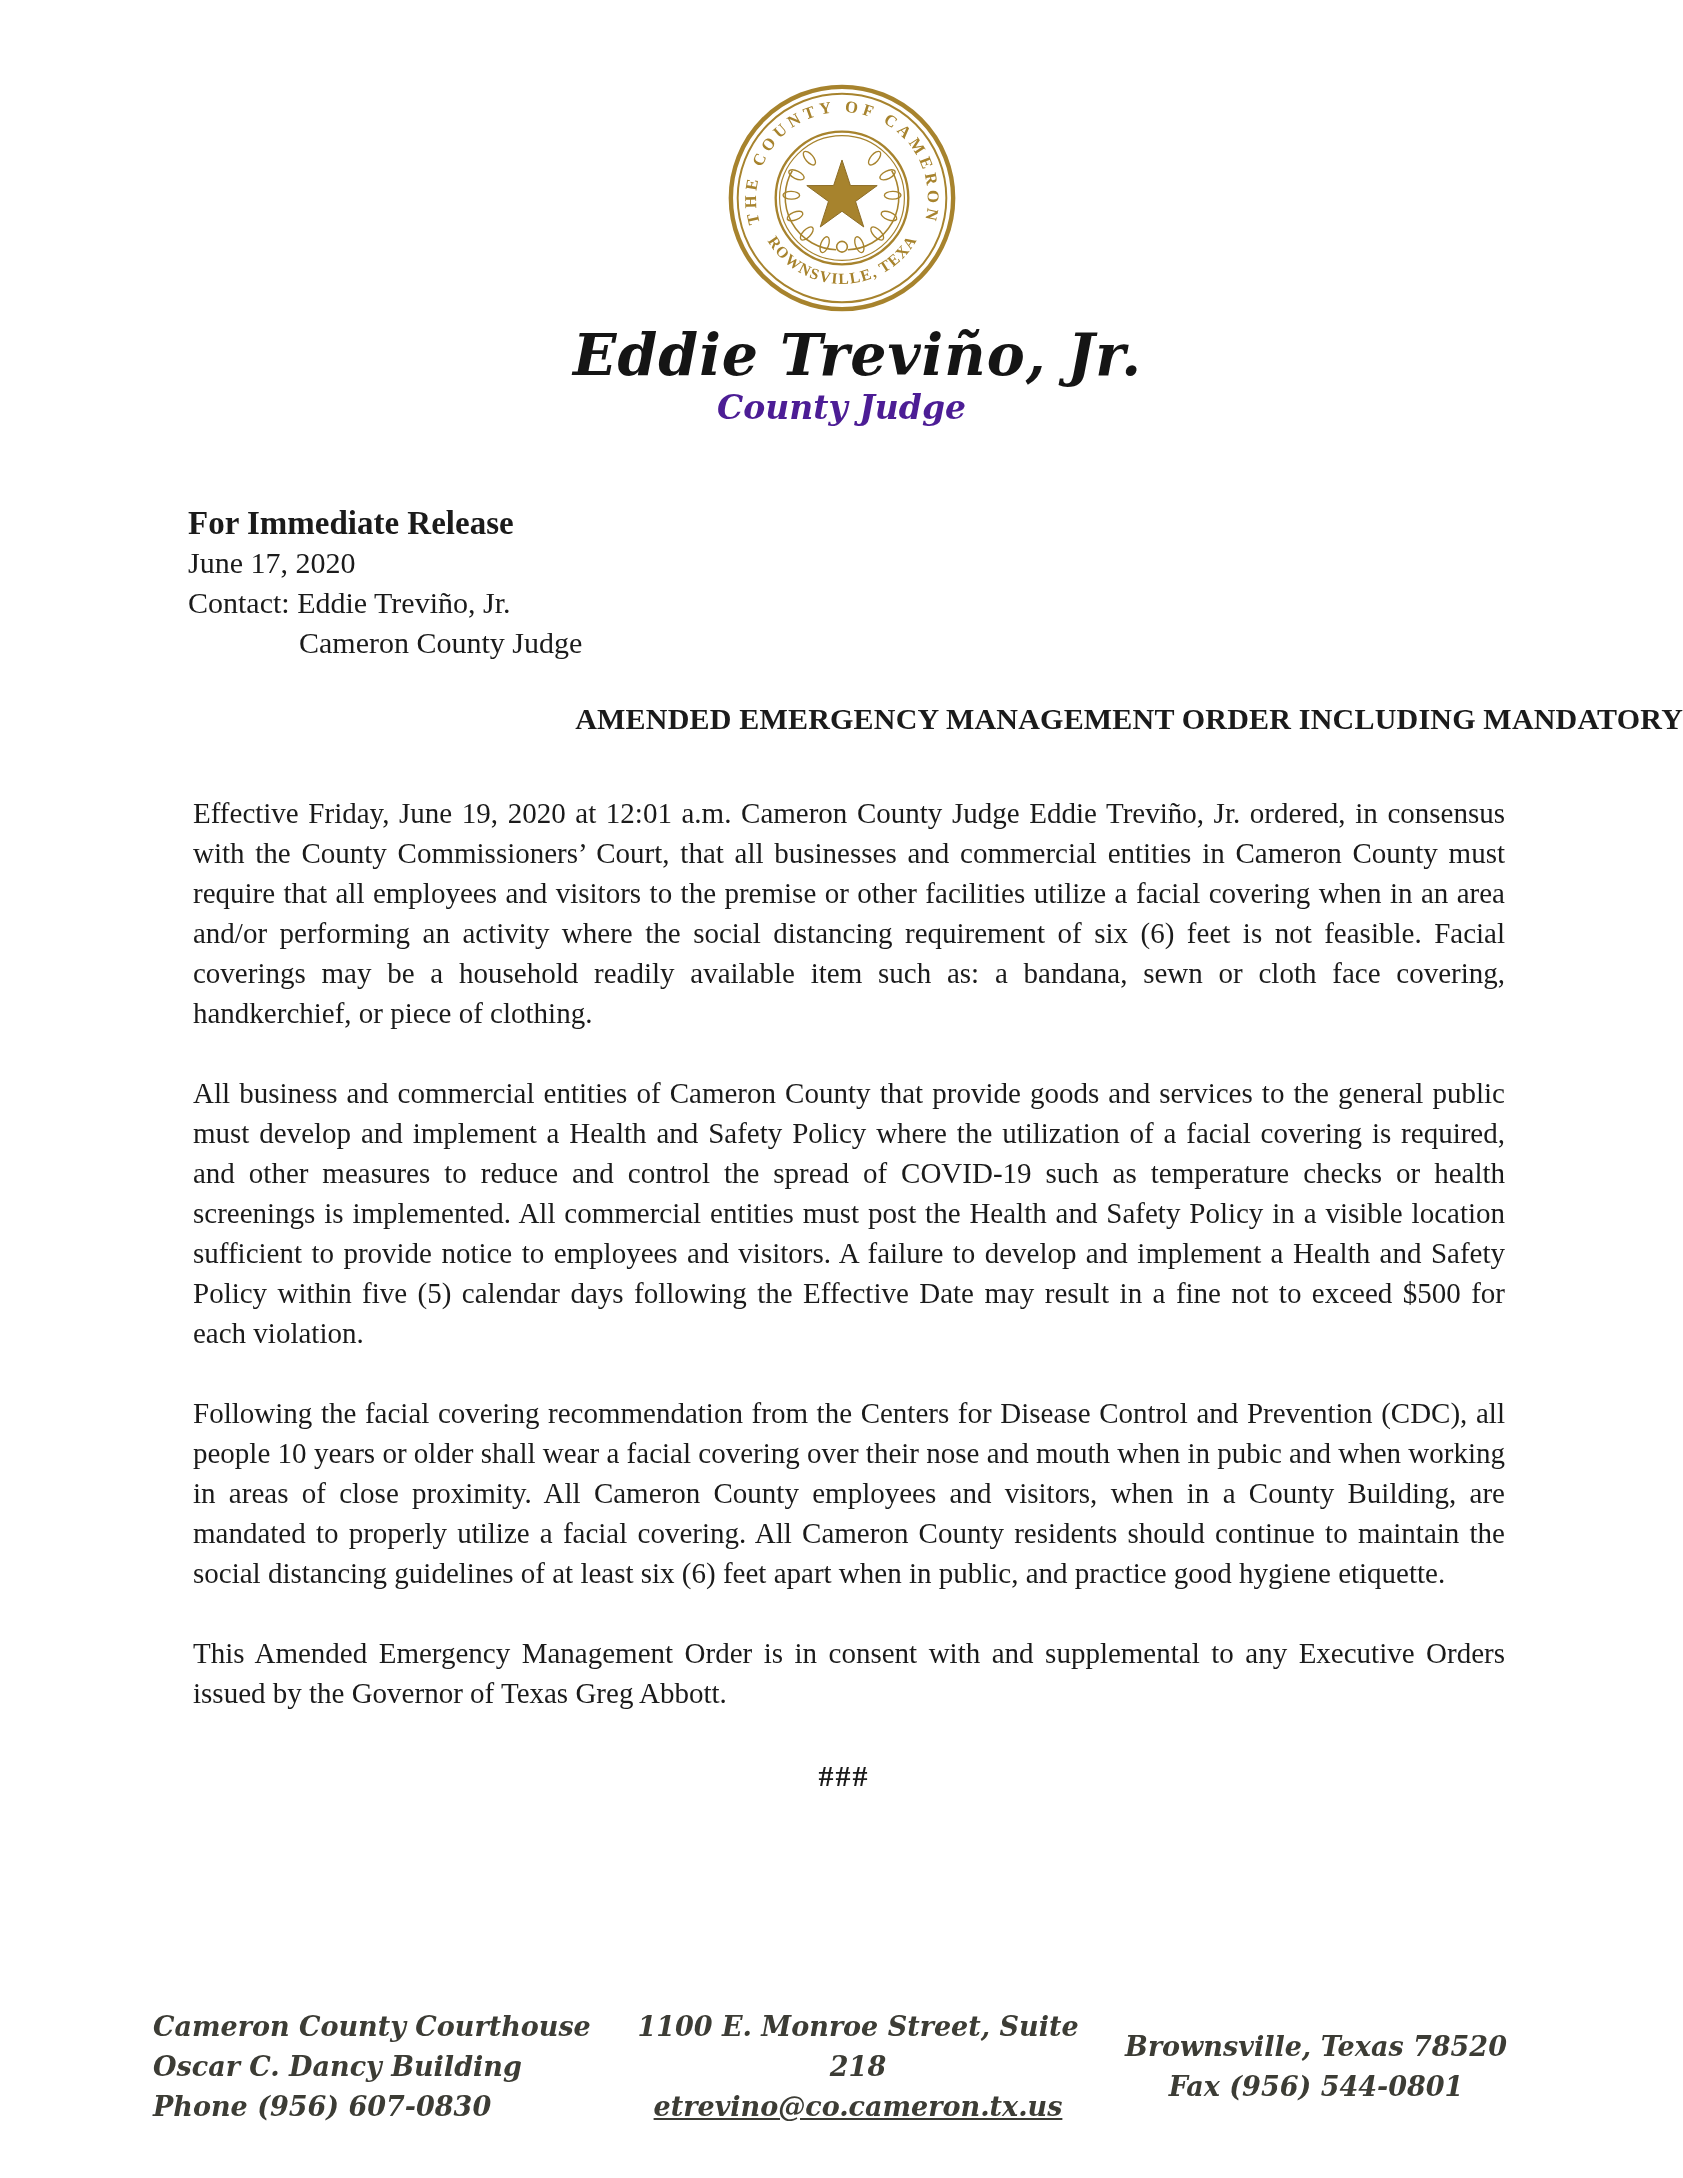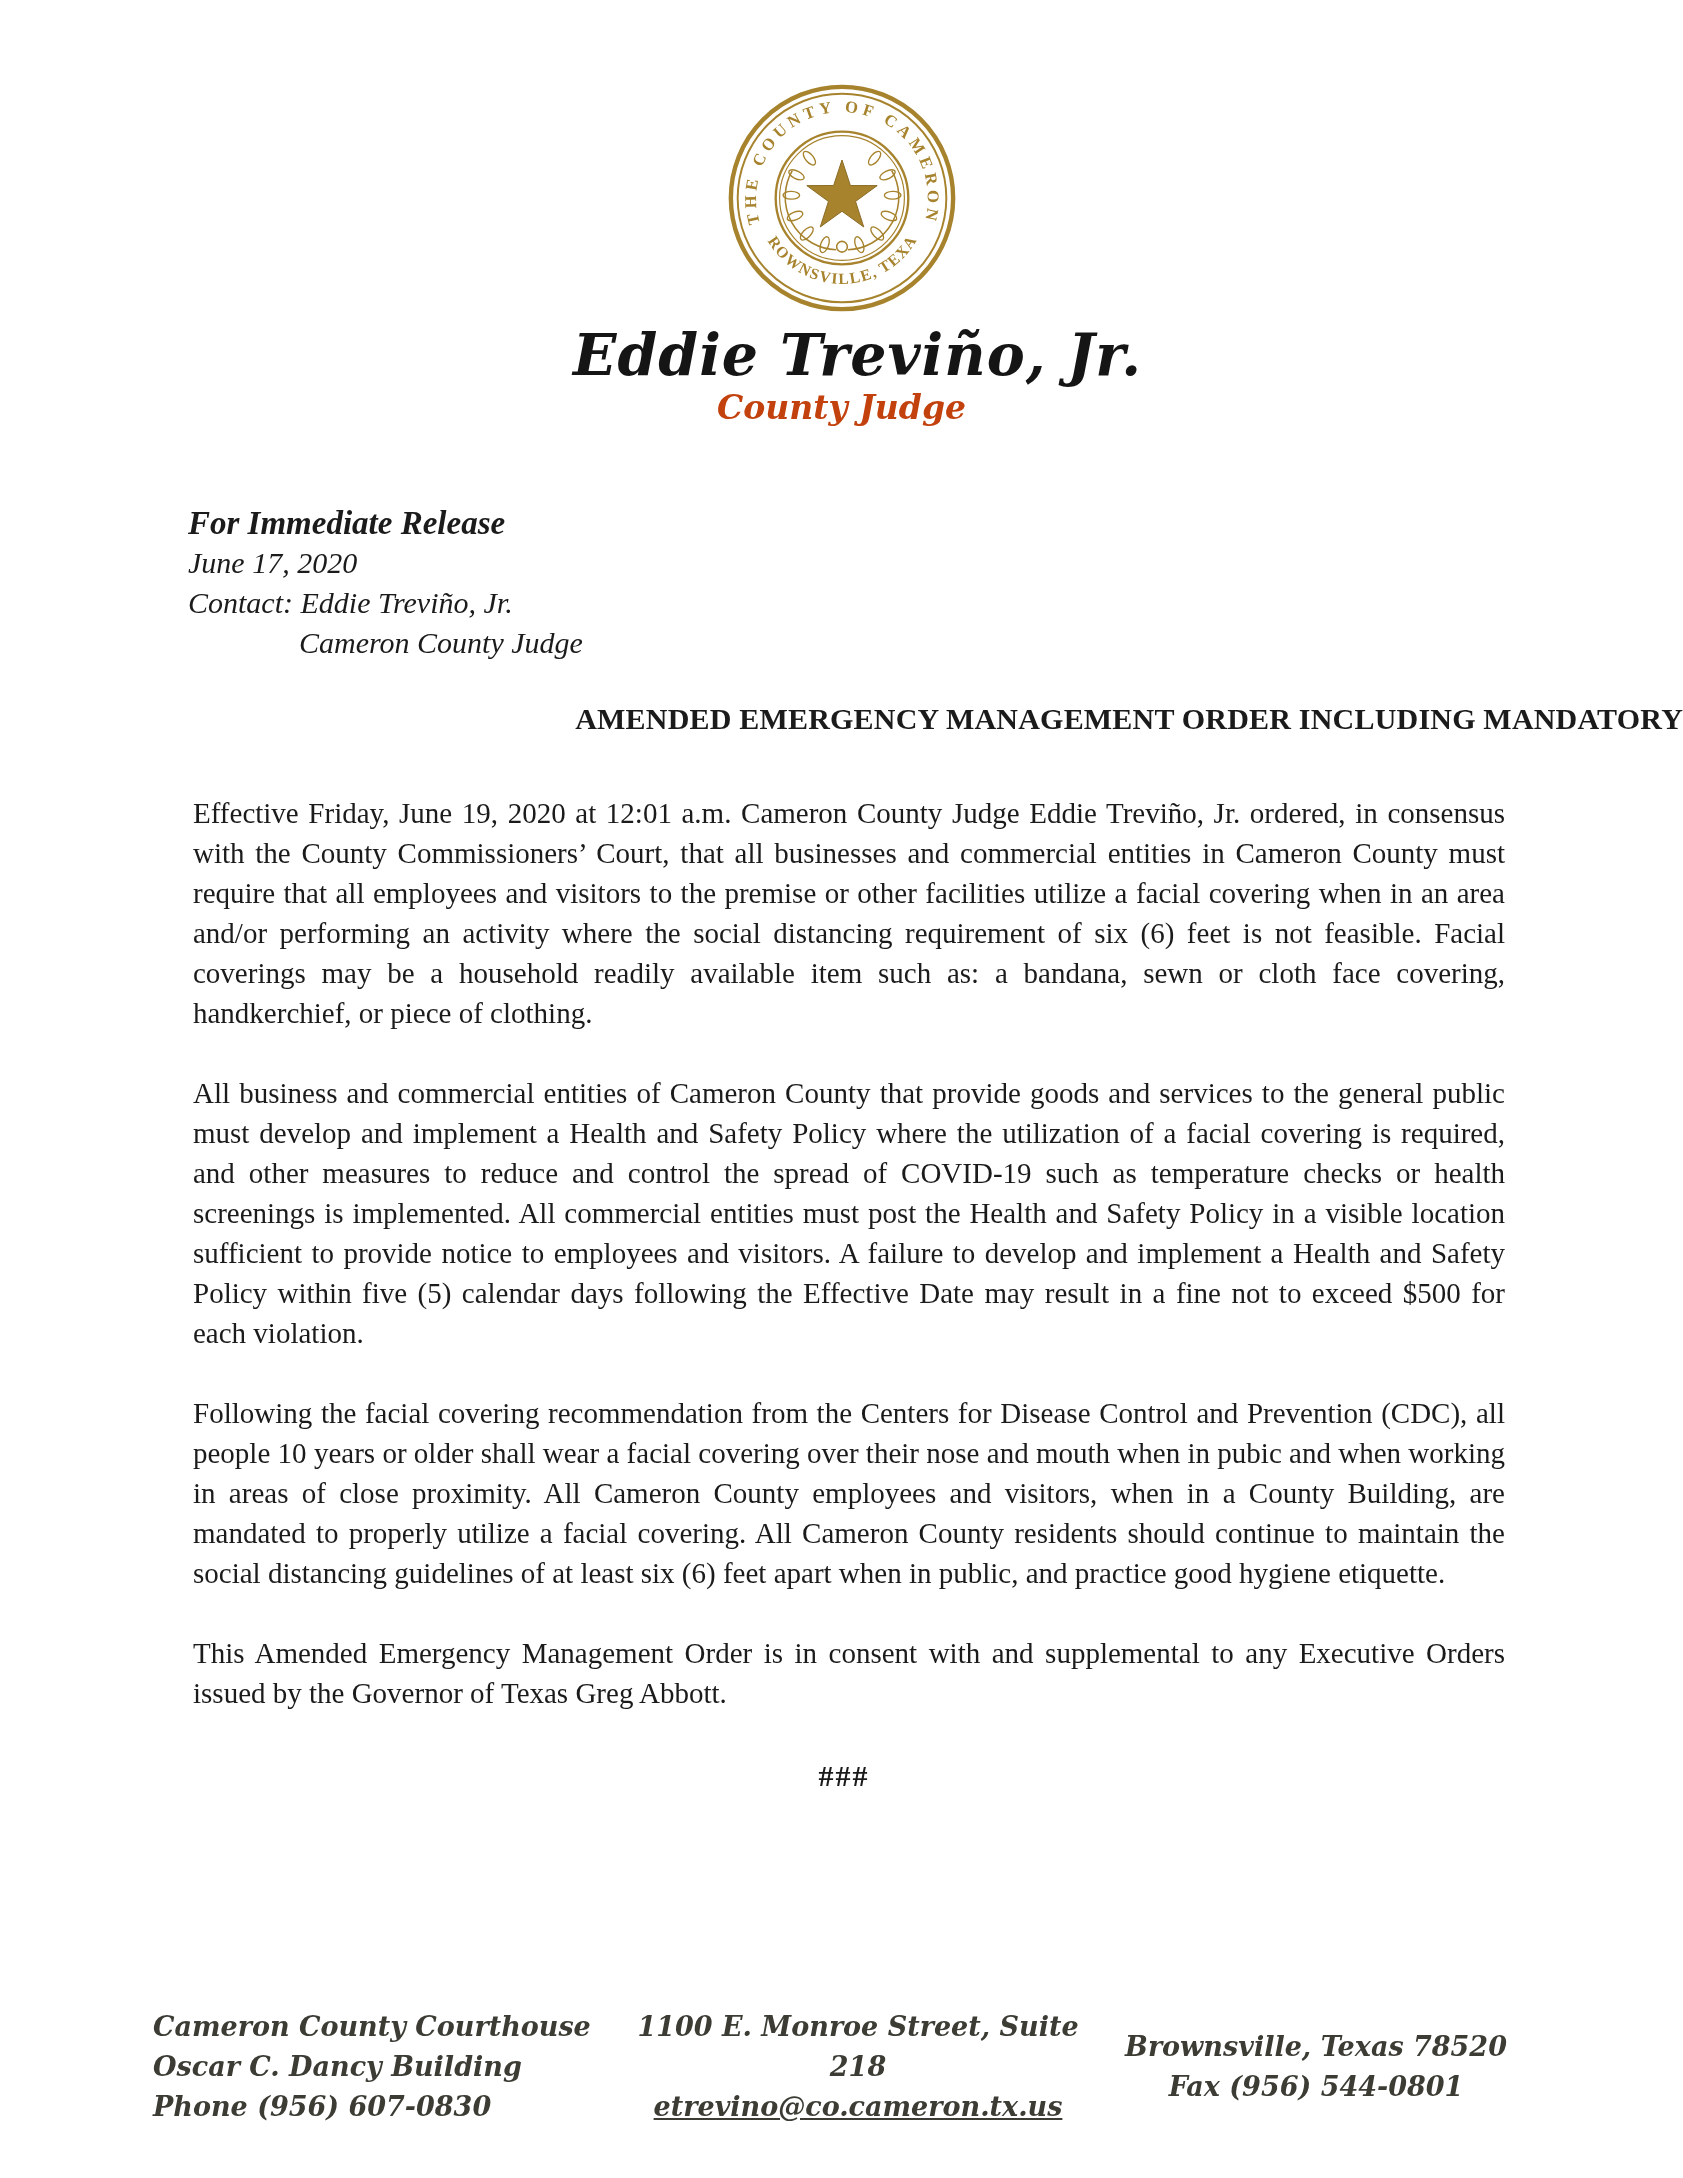--- a/index.html
+++ b/index.html
@@ -26,28 +26,27 @@
     color: #151515;
     margin-left: 32px;
   }
   .lh-title {
     font-family: "DejaVu Serif", serif;
     font-style: italic;
     font-weight: bold;
     font-size: 33px;
     line-height: 40px;
     margin-top: 2px;
-    color: #c2410c;
+    color: #4c1d95;
   }
   
   .release {
     margin: 75px 11px 0 188px;
     font-size: 30px;
     line-height: 40px;
-    font-style: italic;
   }
   .release-label { font-weight: bold; font-size: 33px; }
   .release-contact-title { padding-left: 111px; }
   
   .headline {
     margin-top: 34px;
     text-align: right;
     font-weight: bold;
     font-size: 30px;
     line-height: 43px;

